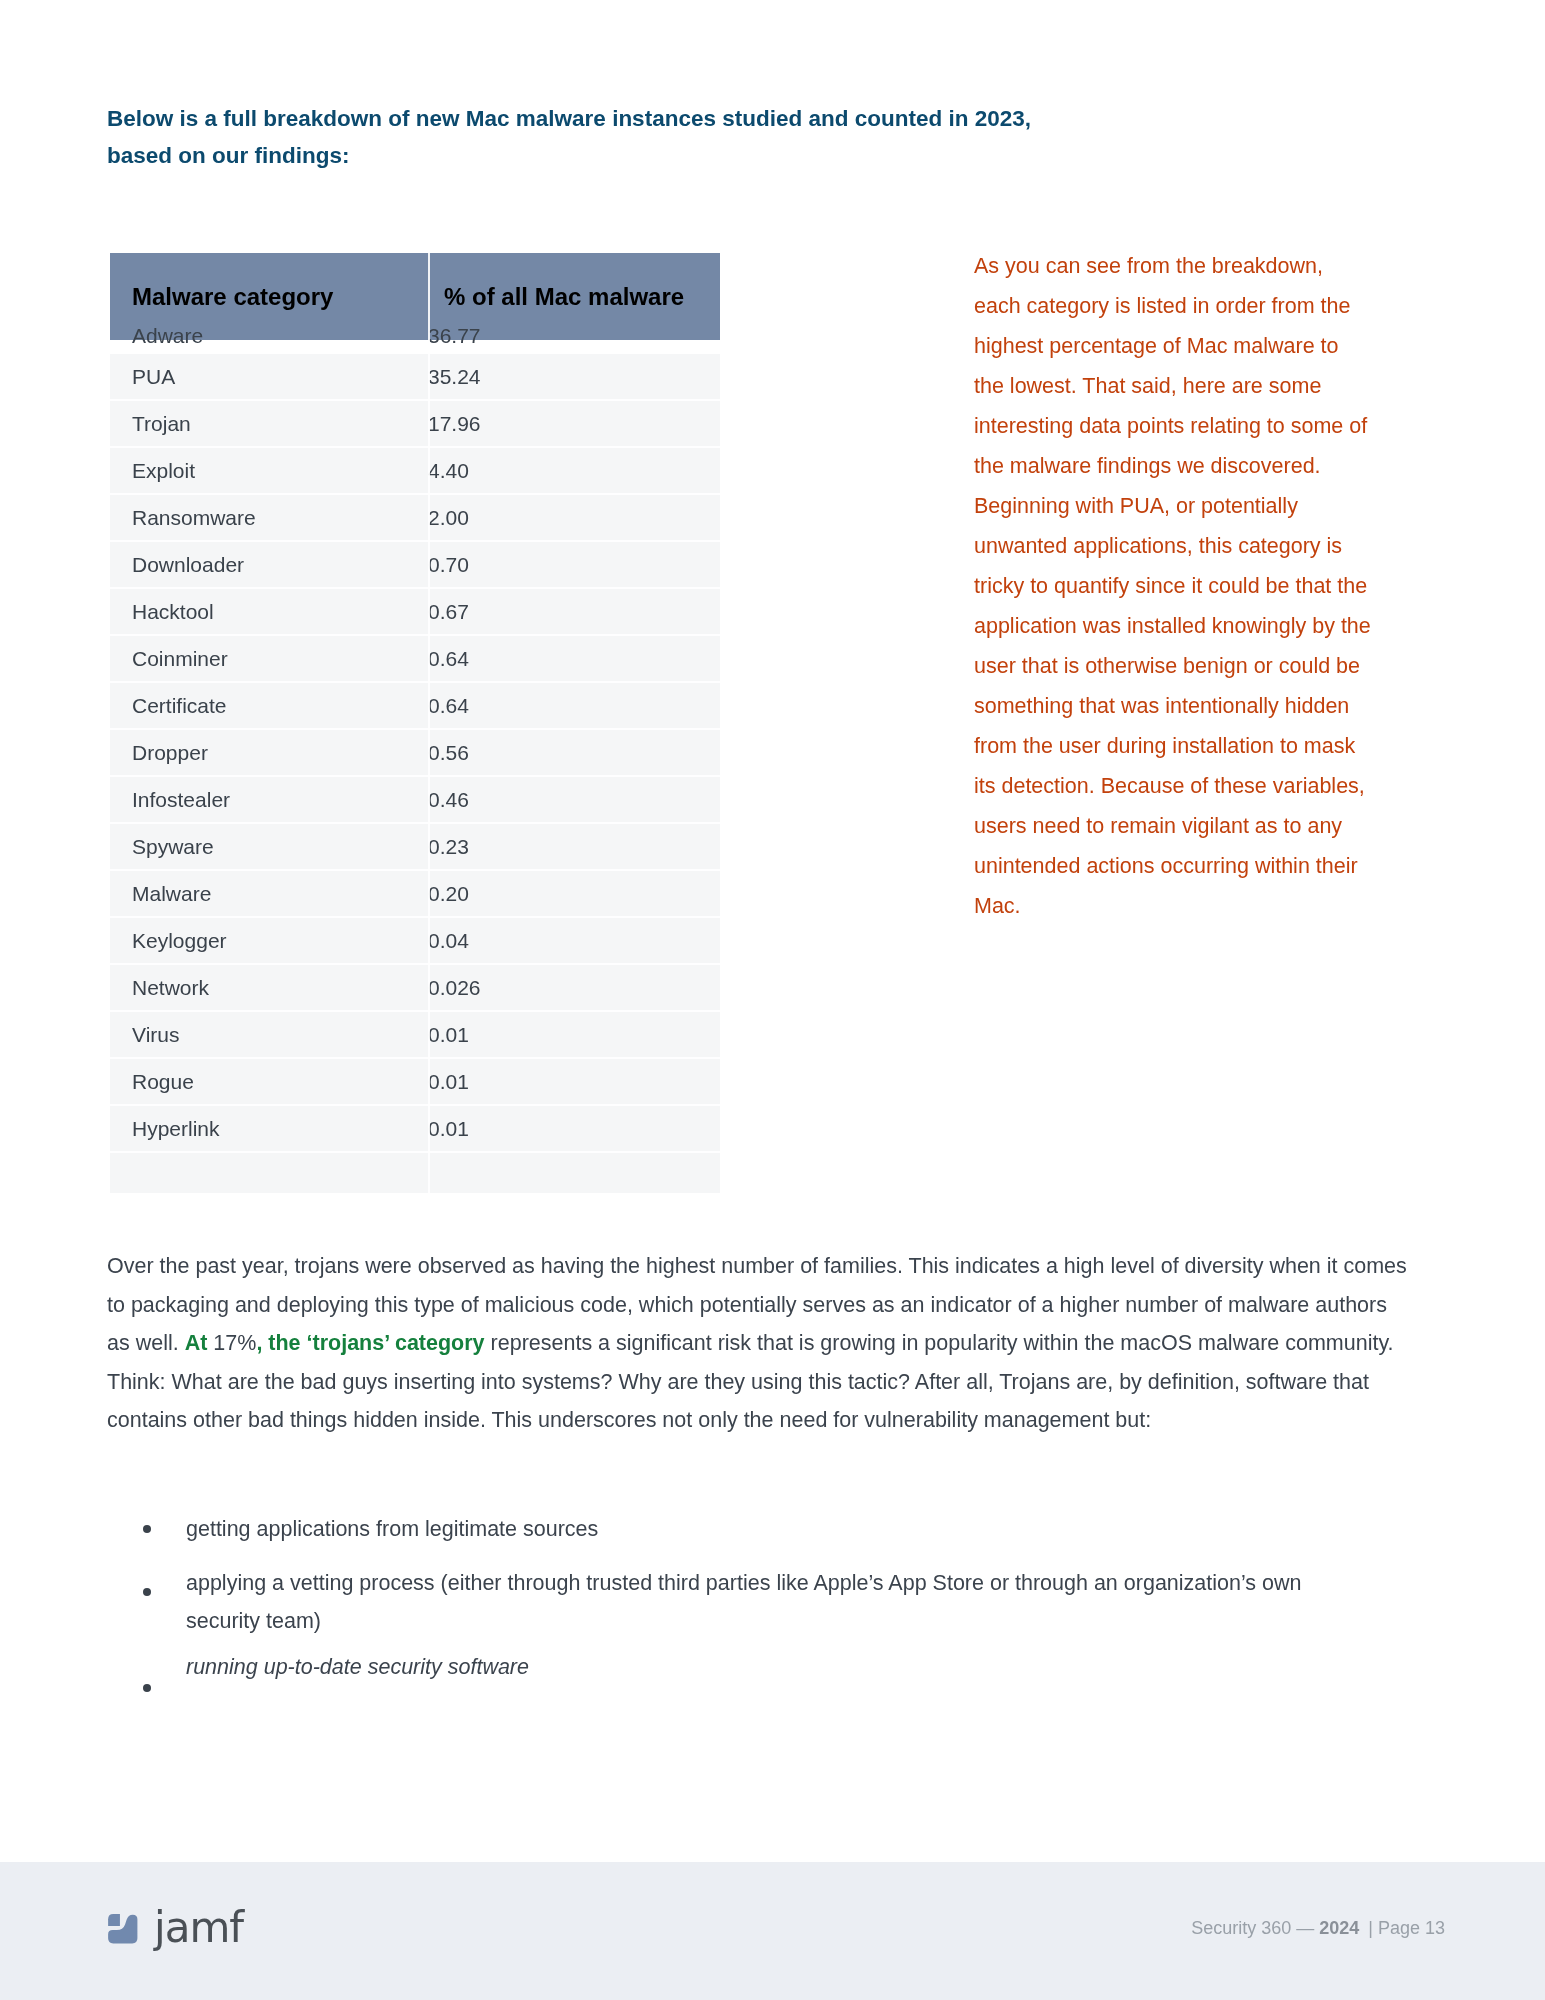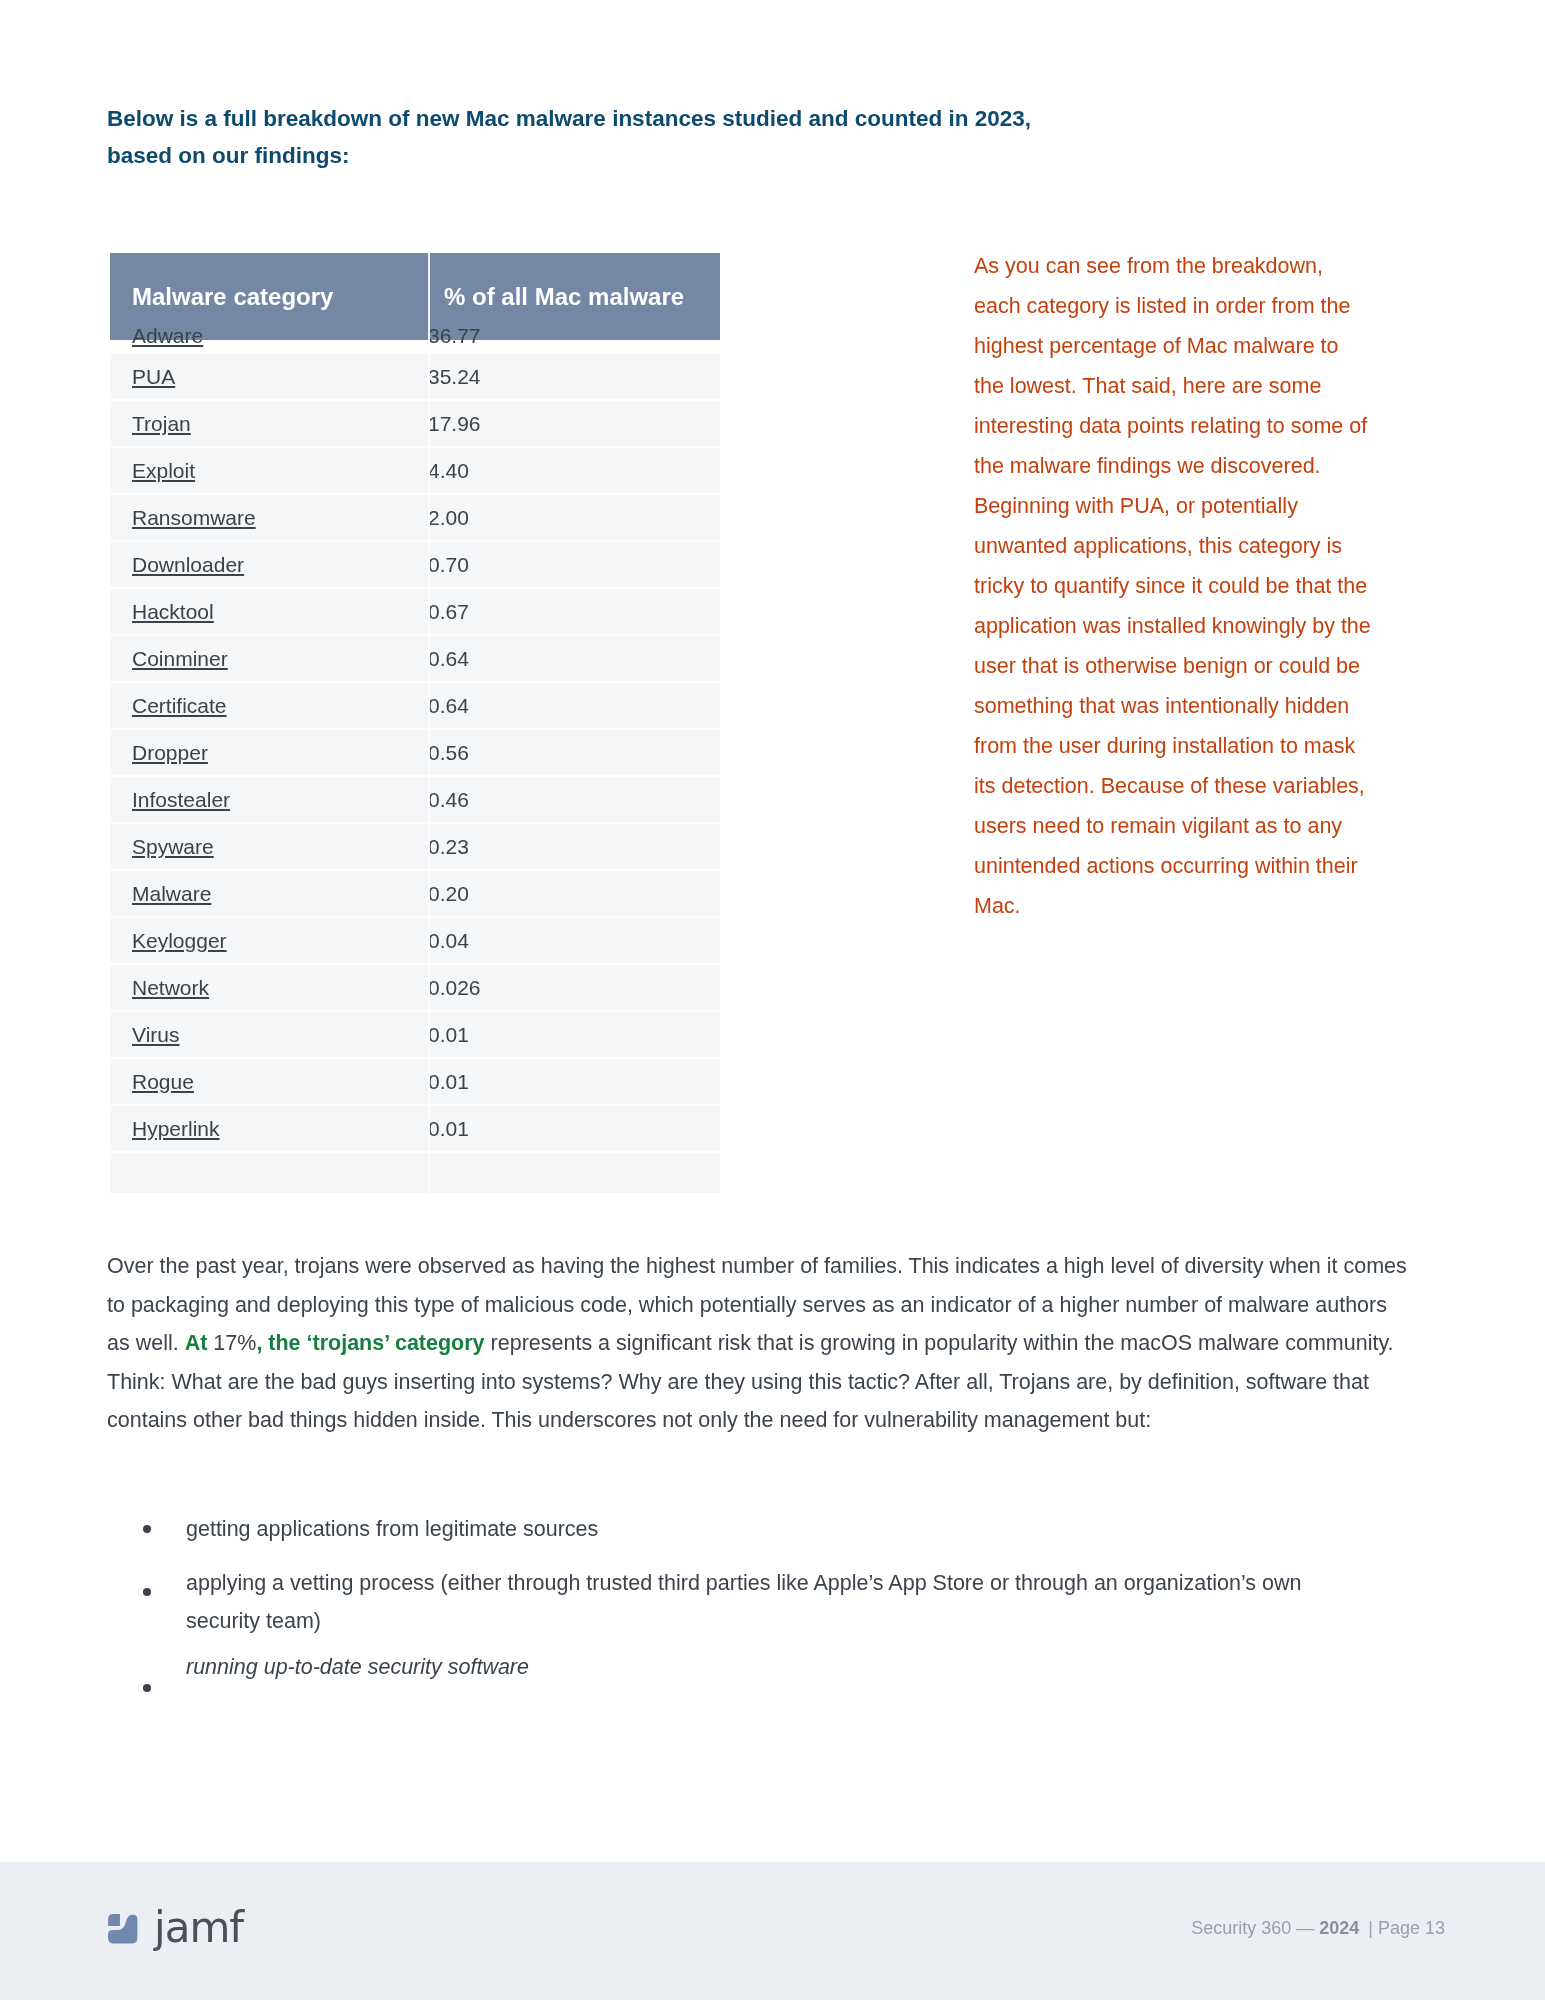--- a/index.html
+++ b/index.html
@@ -6,31 +6,31 @@
   .page{
     position:relative;width:1545px;height:2000px;background:#ffffff;overflow:hidden;
     font-family:"Liberation Sans",sans-serif;color:#39414c;
   }
   
   .intro{position:absolute;left:107px;top:100px;width:1100px;
     font-size:22.5px;font-weight:bold;color:#0c4a6e;line-height:37px;}
   
   .mtable{position:absolute;left:110px;top:253px;width:610px;height:942px;}
   .thead{position:relative;display:flex;height:87px;background:#7488a6;z-index:1;}
-  .th{font-size:24px;font-weight:bold;color:#ffffff;padding-top:30px;box-sizing:border-box;}
+  .th{font-size:24px;font-weight:bold;color:#000000;padding-top:30px;box-sizing:border-box;}
   .th1{width:318px;padding-left:22px;}
   .th2{flex:1;padding-left:16px;}
   .tbody{position:relative;z-index:2;}
   .trow{display:flex;height:47px;align-items:center;background:#f5f6f7;
     border-bottom:2px solid rgba(255,255,255,0.9);box-sizing:border-box;}
   .trow[data-row="0"]{height:14px;align-items:flex-start;background:transparent;
     border-bottom:2px solid rgba(255,255,255,0.9);}
   .trow[data-row="0"] .tc{margin-top:-16px;}
   .tc{font-size:21px;color:#3a424b;box-sizing:border-box;line-height:24px;}
-  .tc1{width:318px;padding-left:22px;text-decoration:underline;}
+  .tc1{width:318px;padding-left:22px;}
   .tc2{flex:1;}
   .trow-empty{height:40px;background:#f5f6f7;}
   .vline{position:absolute;left:318px;top:0;bottom:0;width:2px;
     background:rgba(255,255,255,0.9);z-index:3;}
   
   .rightcol{position:absolute;left:974px;top:246px;width:398px;
     font-size:21.5px;line-height:40px;color:#c2410c;}
   
   .bodypara{position:absolute;left:107px;top:1247px;width:1300px;
     font-size:21.5px;line-height:38.5px;color:#3b434d;}

